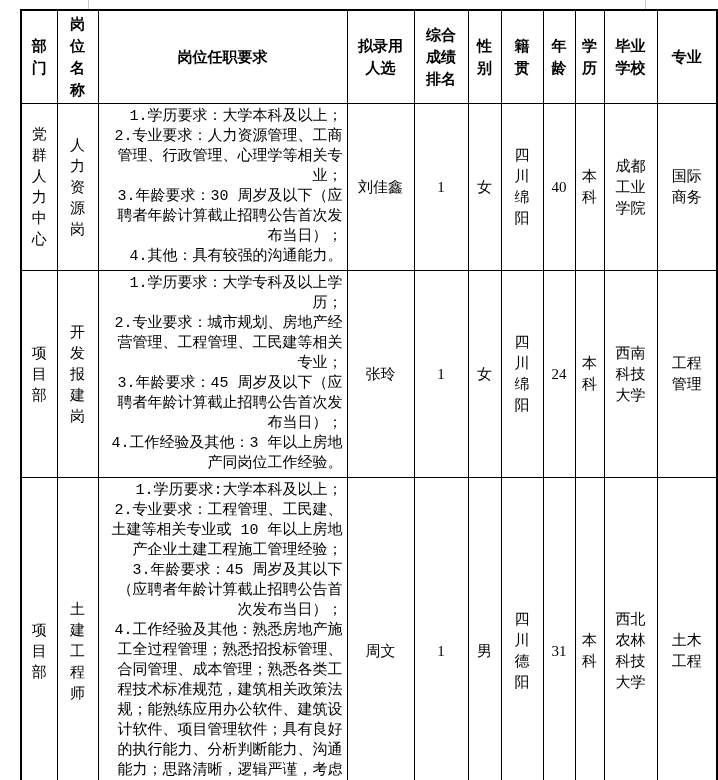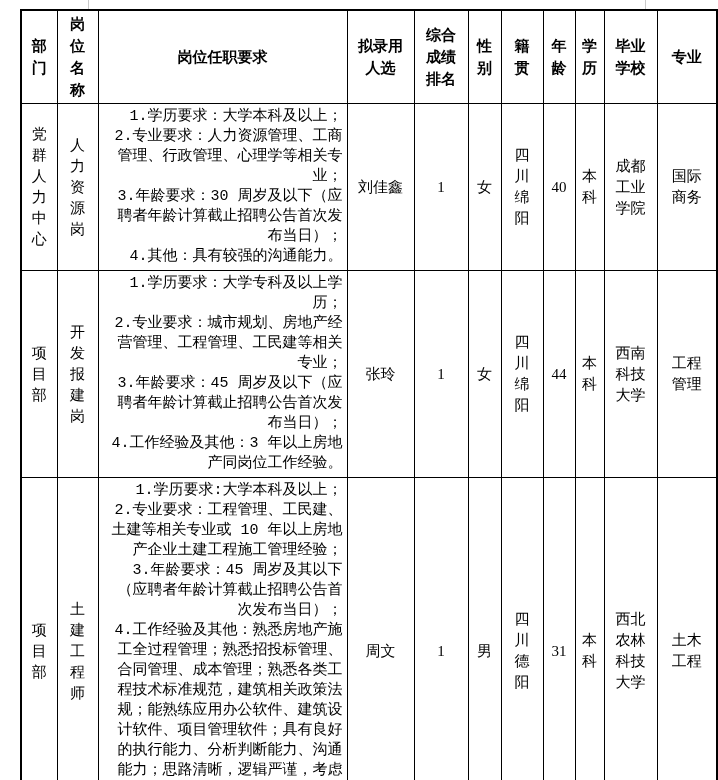--- a/index.html
+++ b/index.html
@@ -160,21 +160,21 @@
 2.专业要求：城市规划、房地产经营管理、工程管理、工民建等相关专业；
 3.年龄要求：45 周岁及以下（应聘者年龄计算截止招聘公告首次发布当日）；
 4.工作经验及其他：3 年以上房地产同岗位工作经验。</td>
         <td>张玲</td>
         <td>1</td>
         <td>女</td>
         <td>四
 川
 绵
 阳</td>
-        <td>44</td>
+        <td>24</td>
         <td>本
 科</td>
         <td>西南
 科技
 大学</td>
         <td>工程
 管理</td>
       </tr>
       <tr class="r-3">
         <td>项

